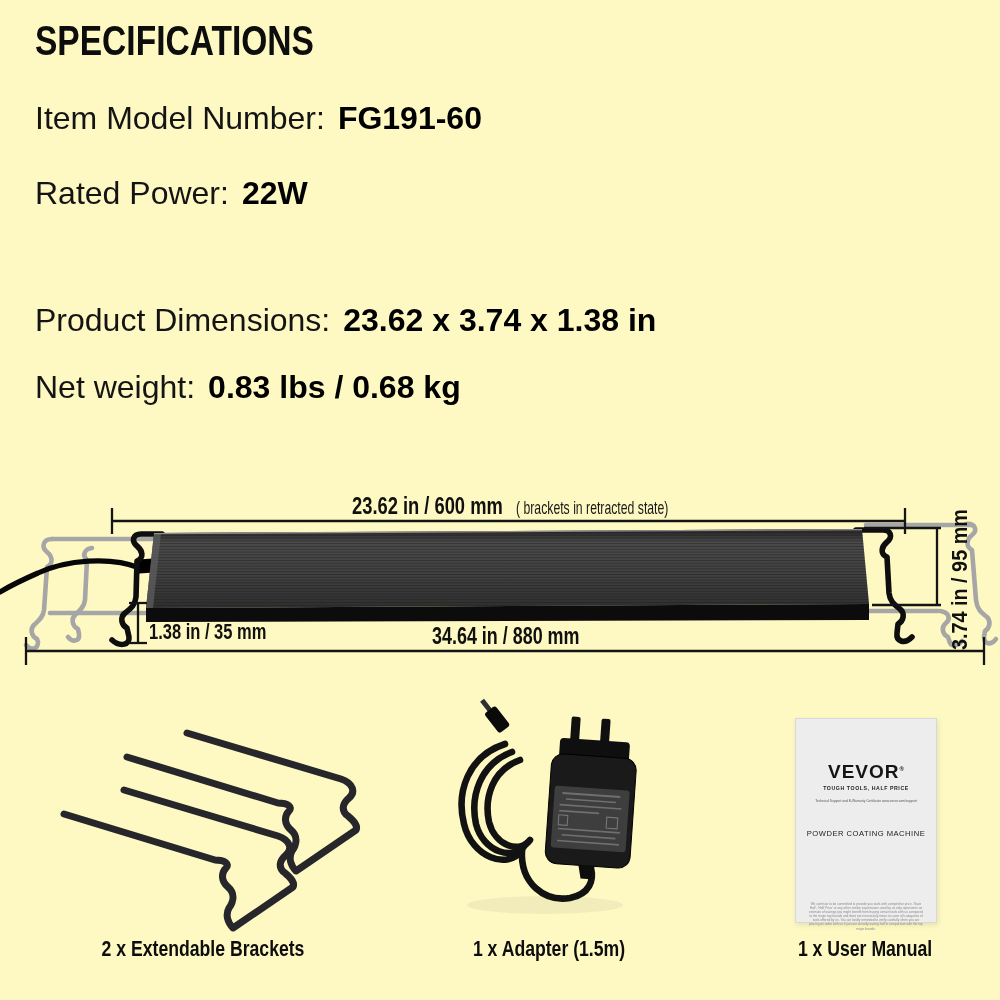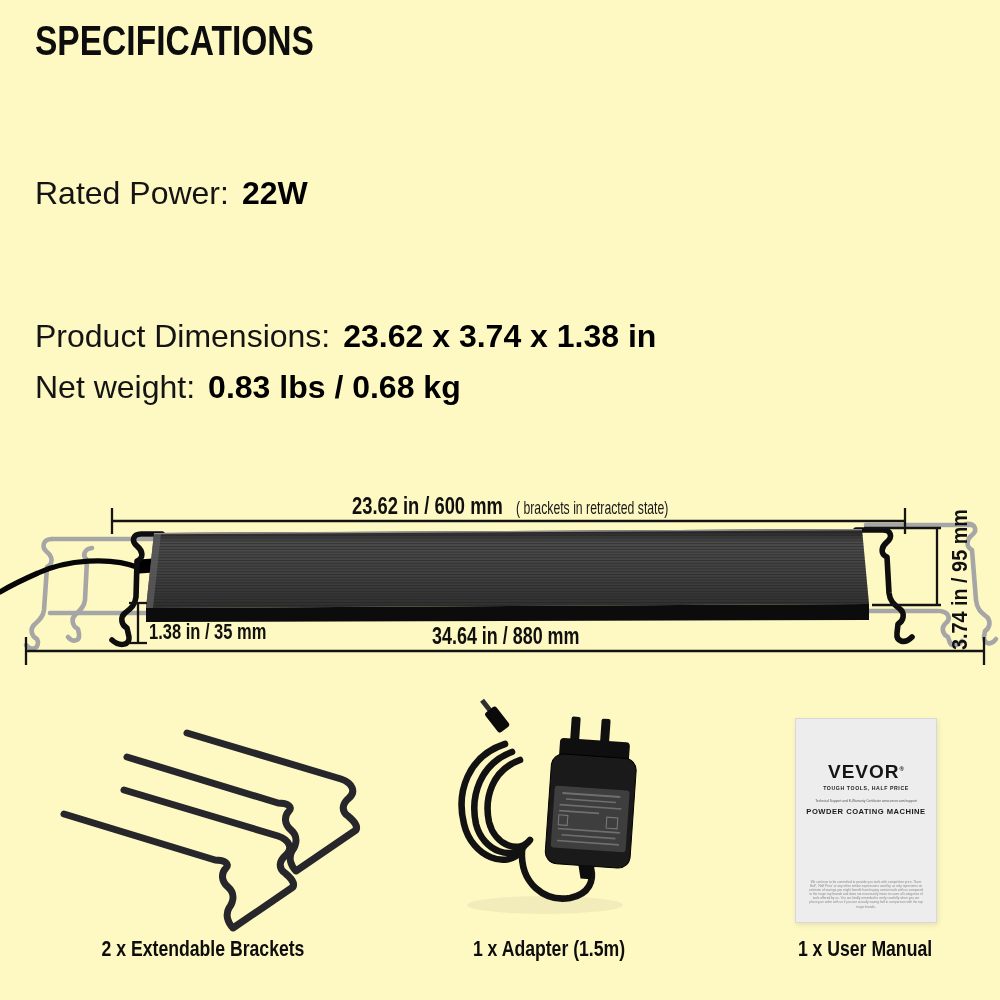--- a/index.html
+++ b/index.html
@@ -3,45 +3,48 @@
 <meta charset="utf-8">
 <style>
   html,body{margin:0;padding:0;background:#fff;}
   .canvas{position:relative;width:1000px;height:1000px;background:#fef9c3;overflow:hidden;
           font-family:"Liberation Sans","DejaVu Sans",sans-serif;color:#0d0d0d;}
   .page-title{position:absolute;left:35px;top:16px;font-size:43px;font-weight:700;
           letter-spacing:0;transform:scaleX(0.78);transform-origin:left top;white-space:nowrap;}
   .spec-row{position:absolute;left:35px;font-size:32px;line-height:38px;white-space:nowrap;}
   .spec-row .spec-label{font-weight:400;color:#141414;}
   .spec-row .spec-value{font-weight:700;margin-left:13px;color:#000;}
-  .r0{top:99px}.r1{top:174px}.r2{top:234px}.r3{top:317px}.r4{top:368px}
+  .r0{top:99px}.r1{top:174px}.r2{top:234px}.r3{top:301px}.r4{top:368px}
   .diagram{position:absolute;left:0;top:470px;width:1000px;height:200px;}
   .items-art{position:absolute;left:0;top:690px;width:1000px;height:250px;}
   .dimtext{font-family:"Liberation Sans","DejaVu Sans",sans-serif;font-weight:700;fill:#101010;}
   .dimnote{font-family:"Liberation Sans","DejaVu Sans",sans-serif;font-weight:400;fill:#181818;}
   .item-label{position:absolute;top:937px;font-size:21.5px;font-weight:700;white-space:nowrap;
           transform:translateX(-50%) scaleX(0.82);}
   .lbl-brackets{left:203px}.lbl-adapter{left:549px}.lbl-manual{left:865px}
   .manual{position:absolute;left:795px;top:718px;width:142px;height:205px;background:#ededed;
           border:1px solid #d8d8d8;box-shadow:1px 2px 5px rgba(0,0,0,.10);box-sizing:border-box;
           text-align:center;}
   .m-brand{margin-top:43px;font-size:19px;font-weight:700;letter-spacing:1px;color:#151515;line-height:1;}
   .m-reg{font-size:6px;vertical-align:super;letter-spacing:0;}
   .m-tagline{margin-top:4px;font-size:5.2px;font-weight:700;letter-spacing:0.6px;color:#222;}
   .m-support{margin-top:8px;font-size:3.3px;color:#555;}
-  .m-title{margin-top:4px;font-size:7.6px;font-weight:700;letter-spacing:0.5px;color:#1a1a1a;}
+  .m-title{margin-top:26px;font-size:7.6px;font-weight:400;letter-spacing:0.5px;color:#1a1a1a;}
   .m-fine{margin:64px auto 0;width:116px;font-size:3.2px;line-height:1.28;color:#8a8a8a;text-align:center;}
 </style>
 </head>
 <body>
 
 <div class="canvas">
 
   <div class="page-title">SPECIFICATIONS</div>
 
+  <div class="spec-row r0">
+    <span class="spec-label">Item Model Number:</span><span class="spec-value">FG191-60</span>
+  </div>
   <div class="spec-row r1">
     <span class="spec-label">Rated Power:</span><span class="spec-value">22W</span>
   </div>
   <div class="spec-row r3">
     <span class="spec-label">Product Dimensions:</span><span class="spec-value">23.62 x 3.74 x 1.38 in</span>
   </div>
   <div class="spec-row r4">
     <span class="spec-label">Net weight:</span><span class="spec-value">0.83 lbs / 0.68 kg</span>
   </div>
 

